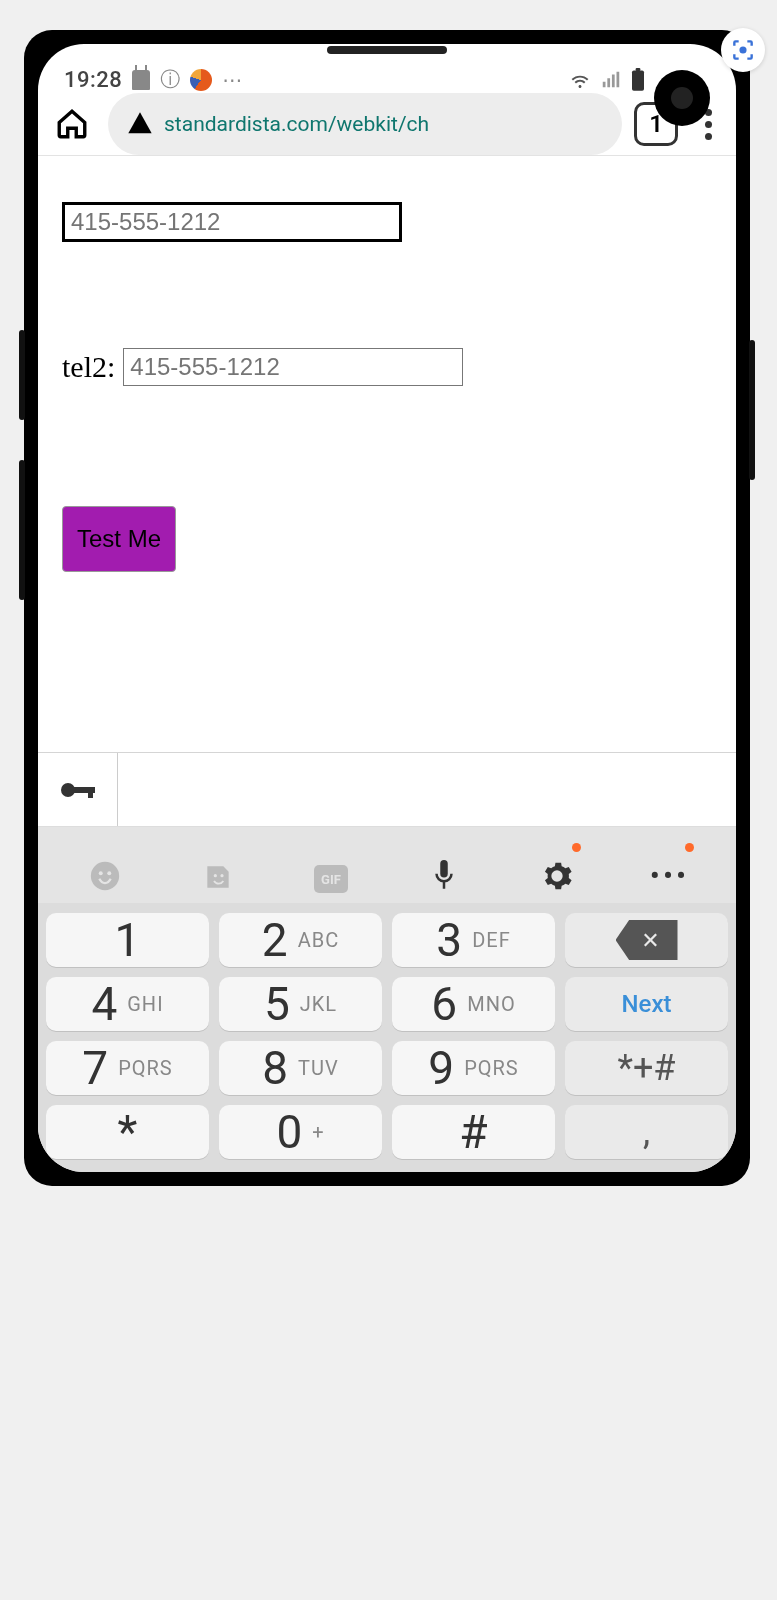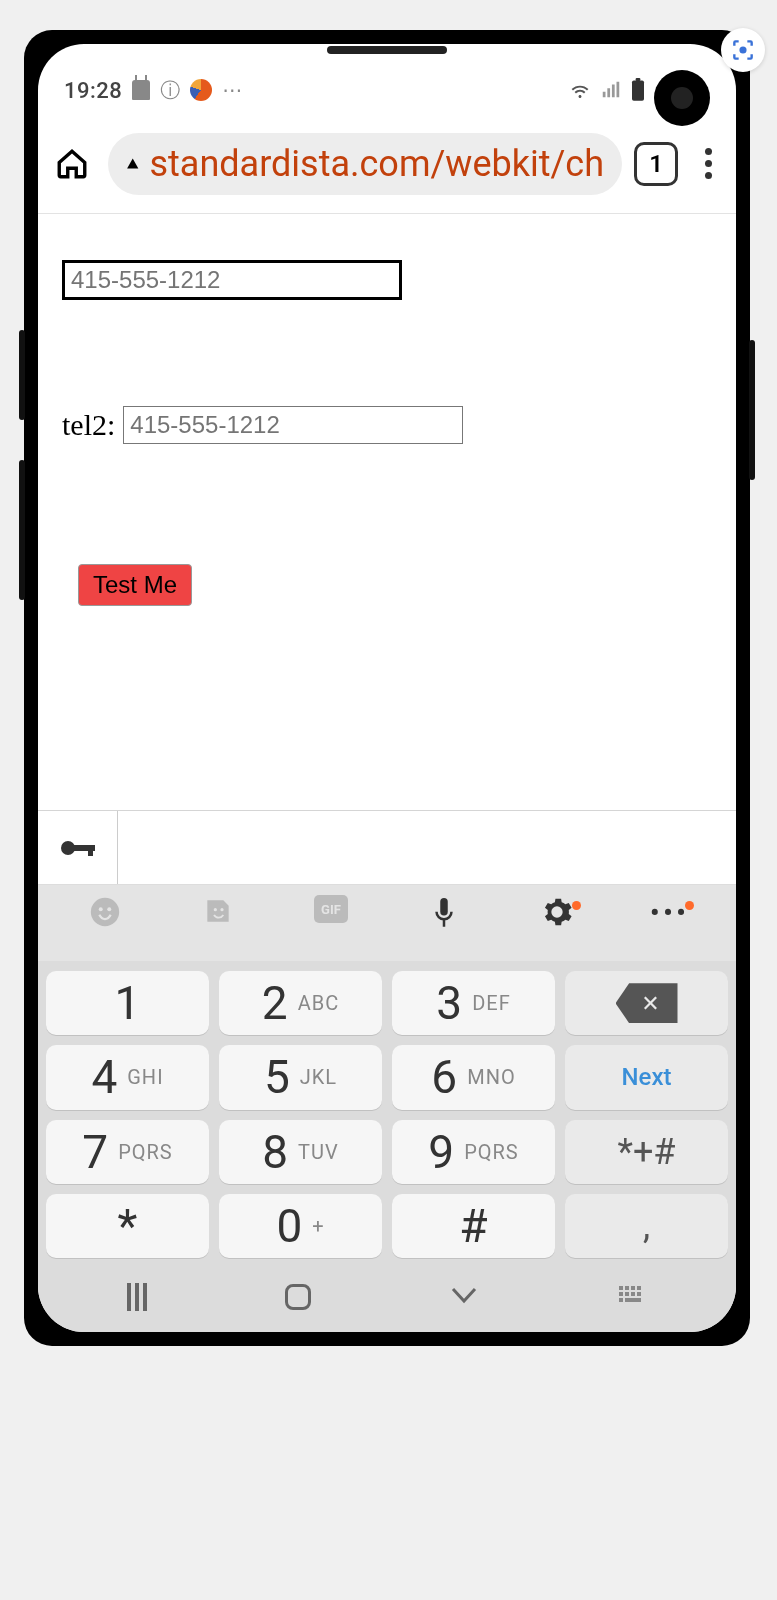--- a/index.html
+++ b/index.html
@@ -17,21 +17,21 @@
     width: 44px; height: 44px;
     background: #fff;
     border-radius: 50%;
     display: flex; align-items: center; justify-content: center;
     box-shadow: 0 1px 4px rgba(0,0,0,.15);
     z-index: 50;
   }
   .phone {
     position: absolute;
     top: 30px; left: 24px;
-    width: 726px; height: 1316px;
+    width: 726px; height: 1156px;
     background: #000;
     border-radius: 28px;
     padding: 14px;
   }
   .side-btn { position:absolute; background:#111; border-radius:4px; }
   .side-l1 { left:-5px; top:300px; width:6px; height:90px; }
   .side-l2 { left:-5px; top:430px; width:6px; height:140px; }
   .side-r  { right:-5px; top:310px; width:6px; height:140px; }
   .screen {
     width: 100%; height: 100%;
@@ -71,21 +71,21 @@
     gap: 12px;
     border-bottom: 1px solid #e3e3e3;
   }
   .home-icon { width:48px; height:48px; display:flex; align-items:center; justify-content:center;}
   .omnibox {
     flex:1; height:62px;
     background:#ededed;
     border-radius:31px;
     display:flex; align-items:center;
     padding: 0 18px; gap:10px;
-    color:#c2410c; font-size:36px;
+    color:#0f766e; font-size:21px;
     overflow:hidden; white-space:nowrap;
   }
   .tab-badge {
     width:44px; height:44px;
     border: 3px solid #333; border-radius:10px;
     display:flex; align-items:center; justify-content:center;
     font-size:24px; font-weight:600;
   }
   .menu-dots { width:36px; display:flex; flex-direction:column; align-items:center; gap:5px;}
   .menu-dots span { width:7px; height:7px; background:#333; border-radius:50%; }
@@ -107,46 +107,45 @@
   .row2 { margin-top:106px; display:flex; align-items:center; gap:8px;}
   .lbl2 { font-size:30px; }
   .inp2 {
     width:340px; height:38px;
     border:1px solid #777; background:#fff;
     font-size:24px; color:#888; padding:2px 6px;
     font-family: Arial, sans-serif;
   }
   .btn-test {
     margin-top:120px;
-    padding: 6px 14px;
+    padding: 18px 14px;
     font-size:24px;
-    background:#ef4444;
+    background:#a21caf;
     border:1px solid #999;
     border-radius:4px;
     font-family: Arial, sans-serif;
-    margin-left: 16px;
   }
 
   .kb {
     flex:1;
     display:flex; flex-direction:column;
     border-top:1px solid #d5d5d5;
   }
   .kb-suggest {
     height:74px; background:#fff;
     display:flex; align-items:center;
     border-bottom:1px solid #ddd;
   }
   .kb-key-icon { width:80px; height:100%; border-right:1px solid #ccc; display:flex; align-items:center; justify-content:center;}
   .kb-toolbar {
     height:76px; background:#e4e4e4;
     display:flex; align-items:center; justify-content:space-around;
     padding:0 10px;
   }
-  .kb-tool { width:56px; height:56px; display:flex; align-items:flex-start; justify-content:center; color:#666; position:relative;}
+  .kb-tool { width:56px; height:56px; display:flex; align-items:flex-end; justify-content:center; color:#666; position:relative;}
   .kb-tool .dot { position:absolute; top:6px; right:4px; width:9px; height:9px; background:#ff6a2b; border-radius:50%; }
   .kb-grid {
     flex:1; background:#dcdcdc;
     padding:10px 8px 4px 8px;
     display:grid;
     grid-template-columns: repeat(4, 1fr);
     grid-template-rows: repeat(4, 1fr);
     gap:10px;
   }
   .key {

